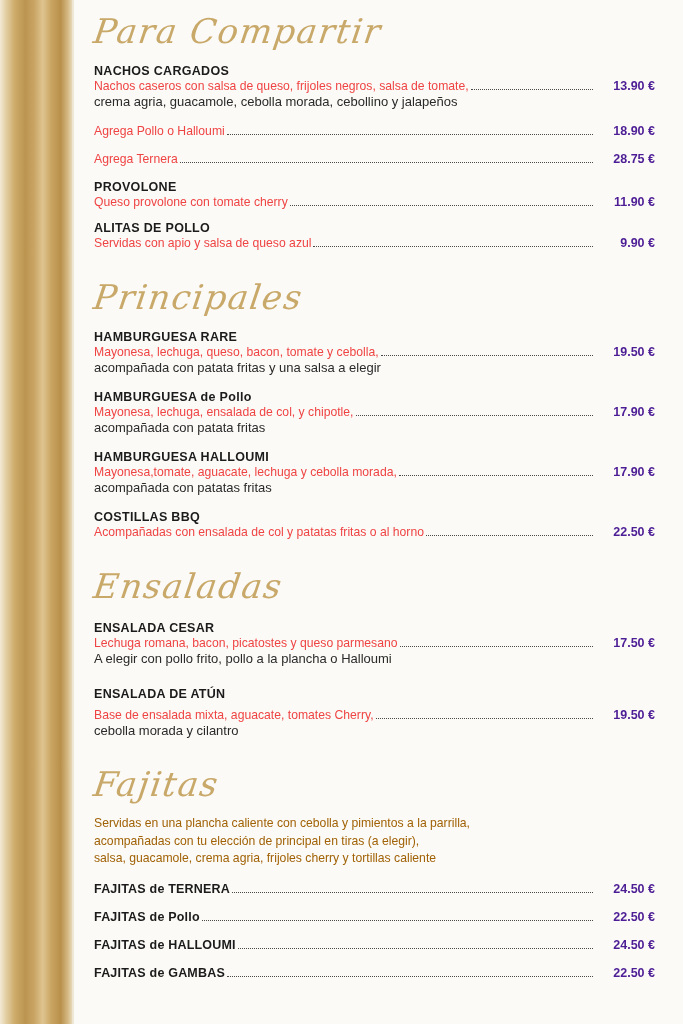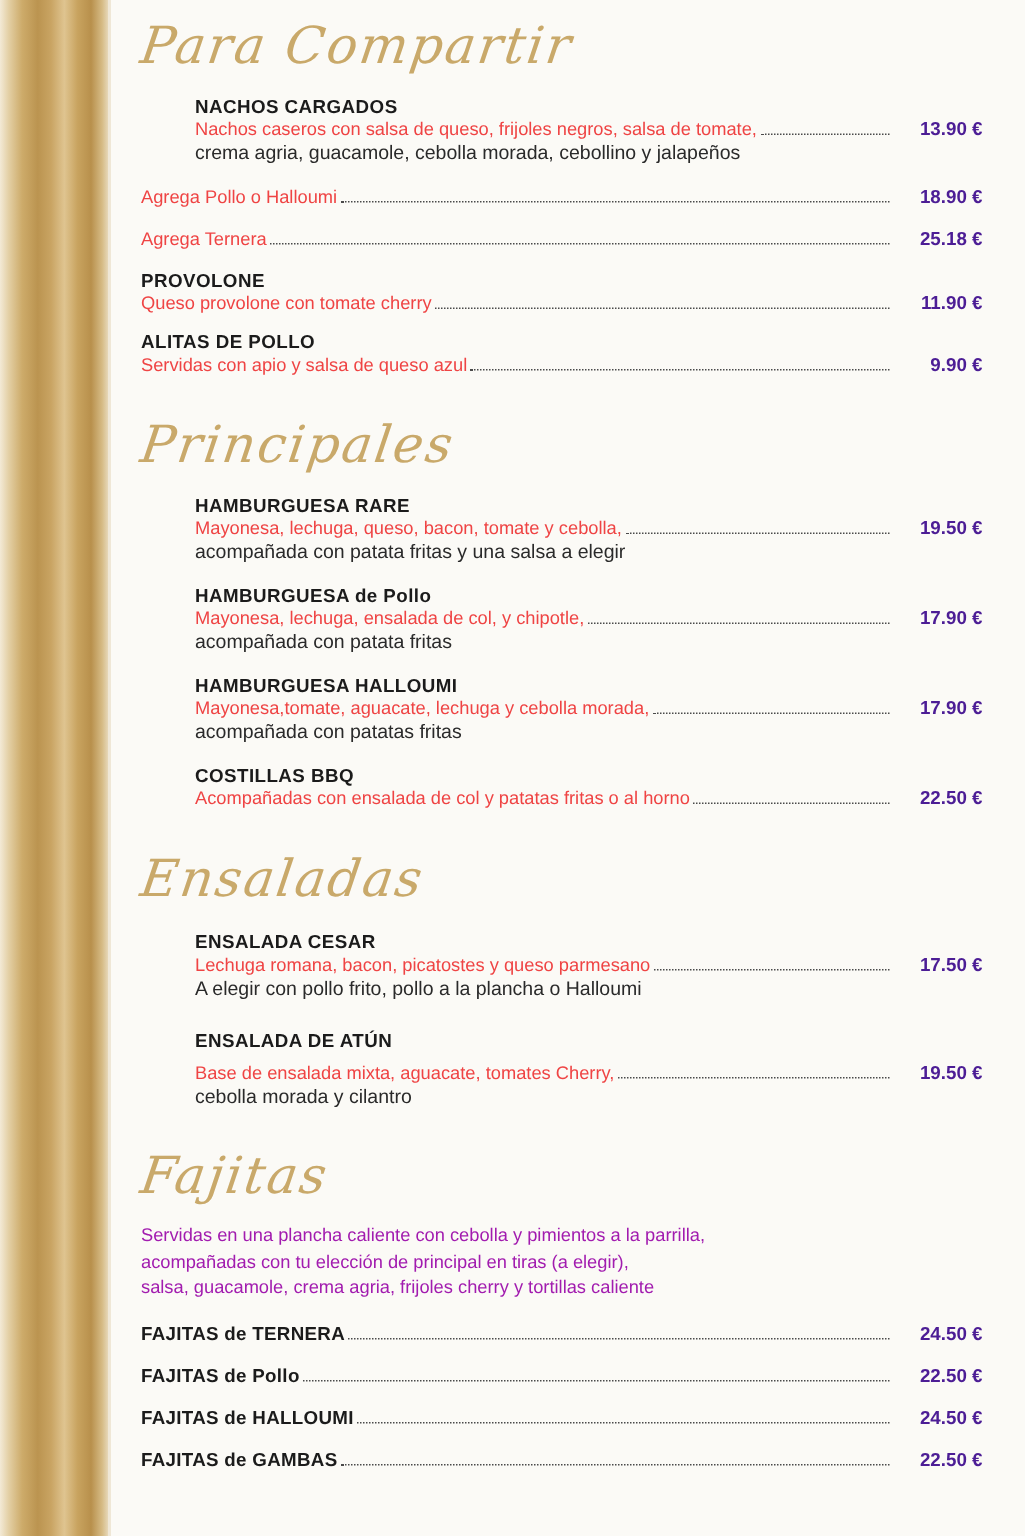--- a/index.html
+++ b/index.html
@@ -69,21 +69,20 @@
     line-height: 1;
     transform: skewX(-8deg);
   }
   .sec-para { padding-top: 14px; padding-bottom: 16px; }
   .sec-princ { padding-top: 18px; padding-bottom: 16px; }
   .sec-ensal { padding-top: 20px; padding-bottom: 18px; }
   .sec-faji  { padding-top: 20px; padding-bottom: 14px; }
 
   .item {
     margin-bottom: 9px;
-    margin-left: 36px;
   }
   .item-name {
     font-size: 12.5px;
     font-weight: bold;
     color: #1b1b1b;
     letter-spacing: 0.3px;
     margin-bottom: 1px;
   }
   .row {
     display: flex;
@@ -125,21 +124,21 @@
     letter-spacing: 0.2px;
   }
   .item-inline {
     margin-bottom: 13px;
   }
   .item-sub {
     margin-bottom: 11px;
   }
   .fajitas-intro {
     font-size: 12.2px;
-    color: #a21caf;
+    color: #a16207;
     line-height: 1.45;
     margin-bottom: 14px;
   }
   .fajitas-intro div { white-space: nowrap; }
   .spacer-sm { height: 6px; }
   .spacer-md { height: 12px; }
 </style>
 </head>
 <body>
 
@@ -171,21 +170,21 @@
         <span class="desc">Agrega Pollo o Halloumi</span>
         <span class="dots"></span>
         <span class="price">18.90 €</span>
       </div>
     </div>
 
     <div class="item-inline">
       <div class="row">
         <span class="desc">Agrega Ternera</span>
         <span class="dots"></span>
-        <span class="price">25.18 €</span>
+        <span class="price">28.75 €</span>
       </div>
     </div>
 
     <div class="item-sub">
       <div class="item-name">PROVOLONE</div>
       <div class="row">
         <span class="desc">Queso provolone con tomate cherry</span>
         <span class="dots"></span>
         <span class="price">11.90 €</span>
       </div>

